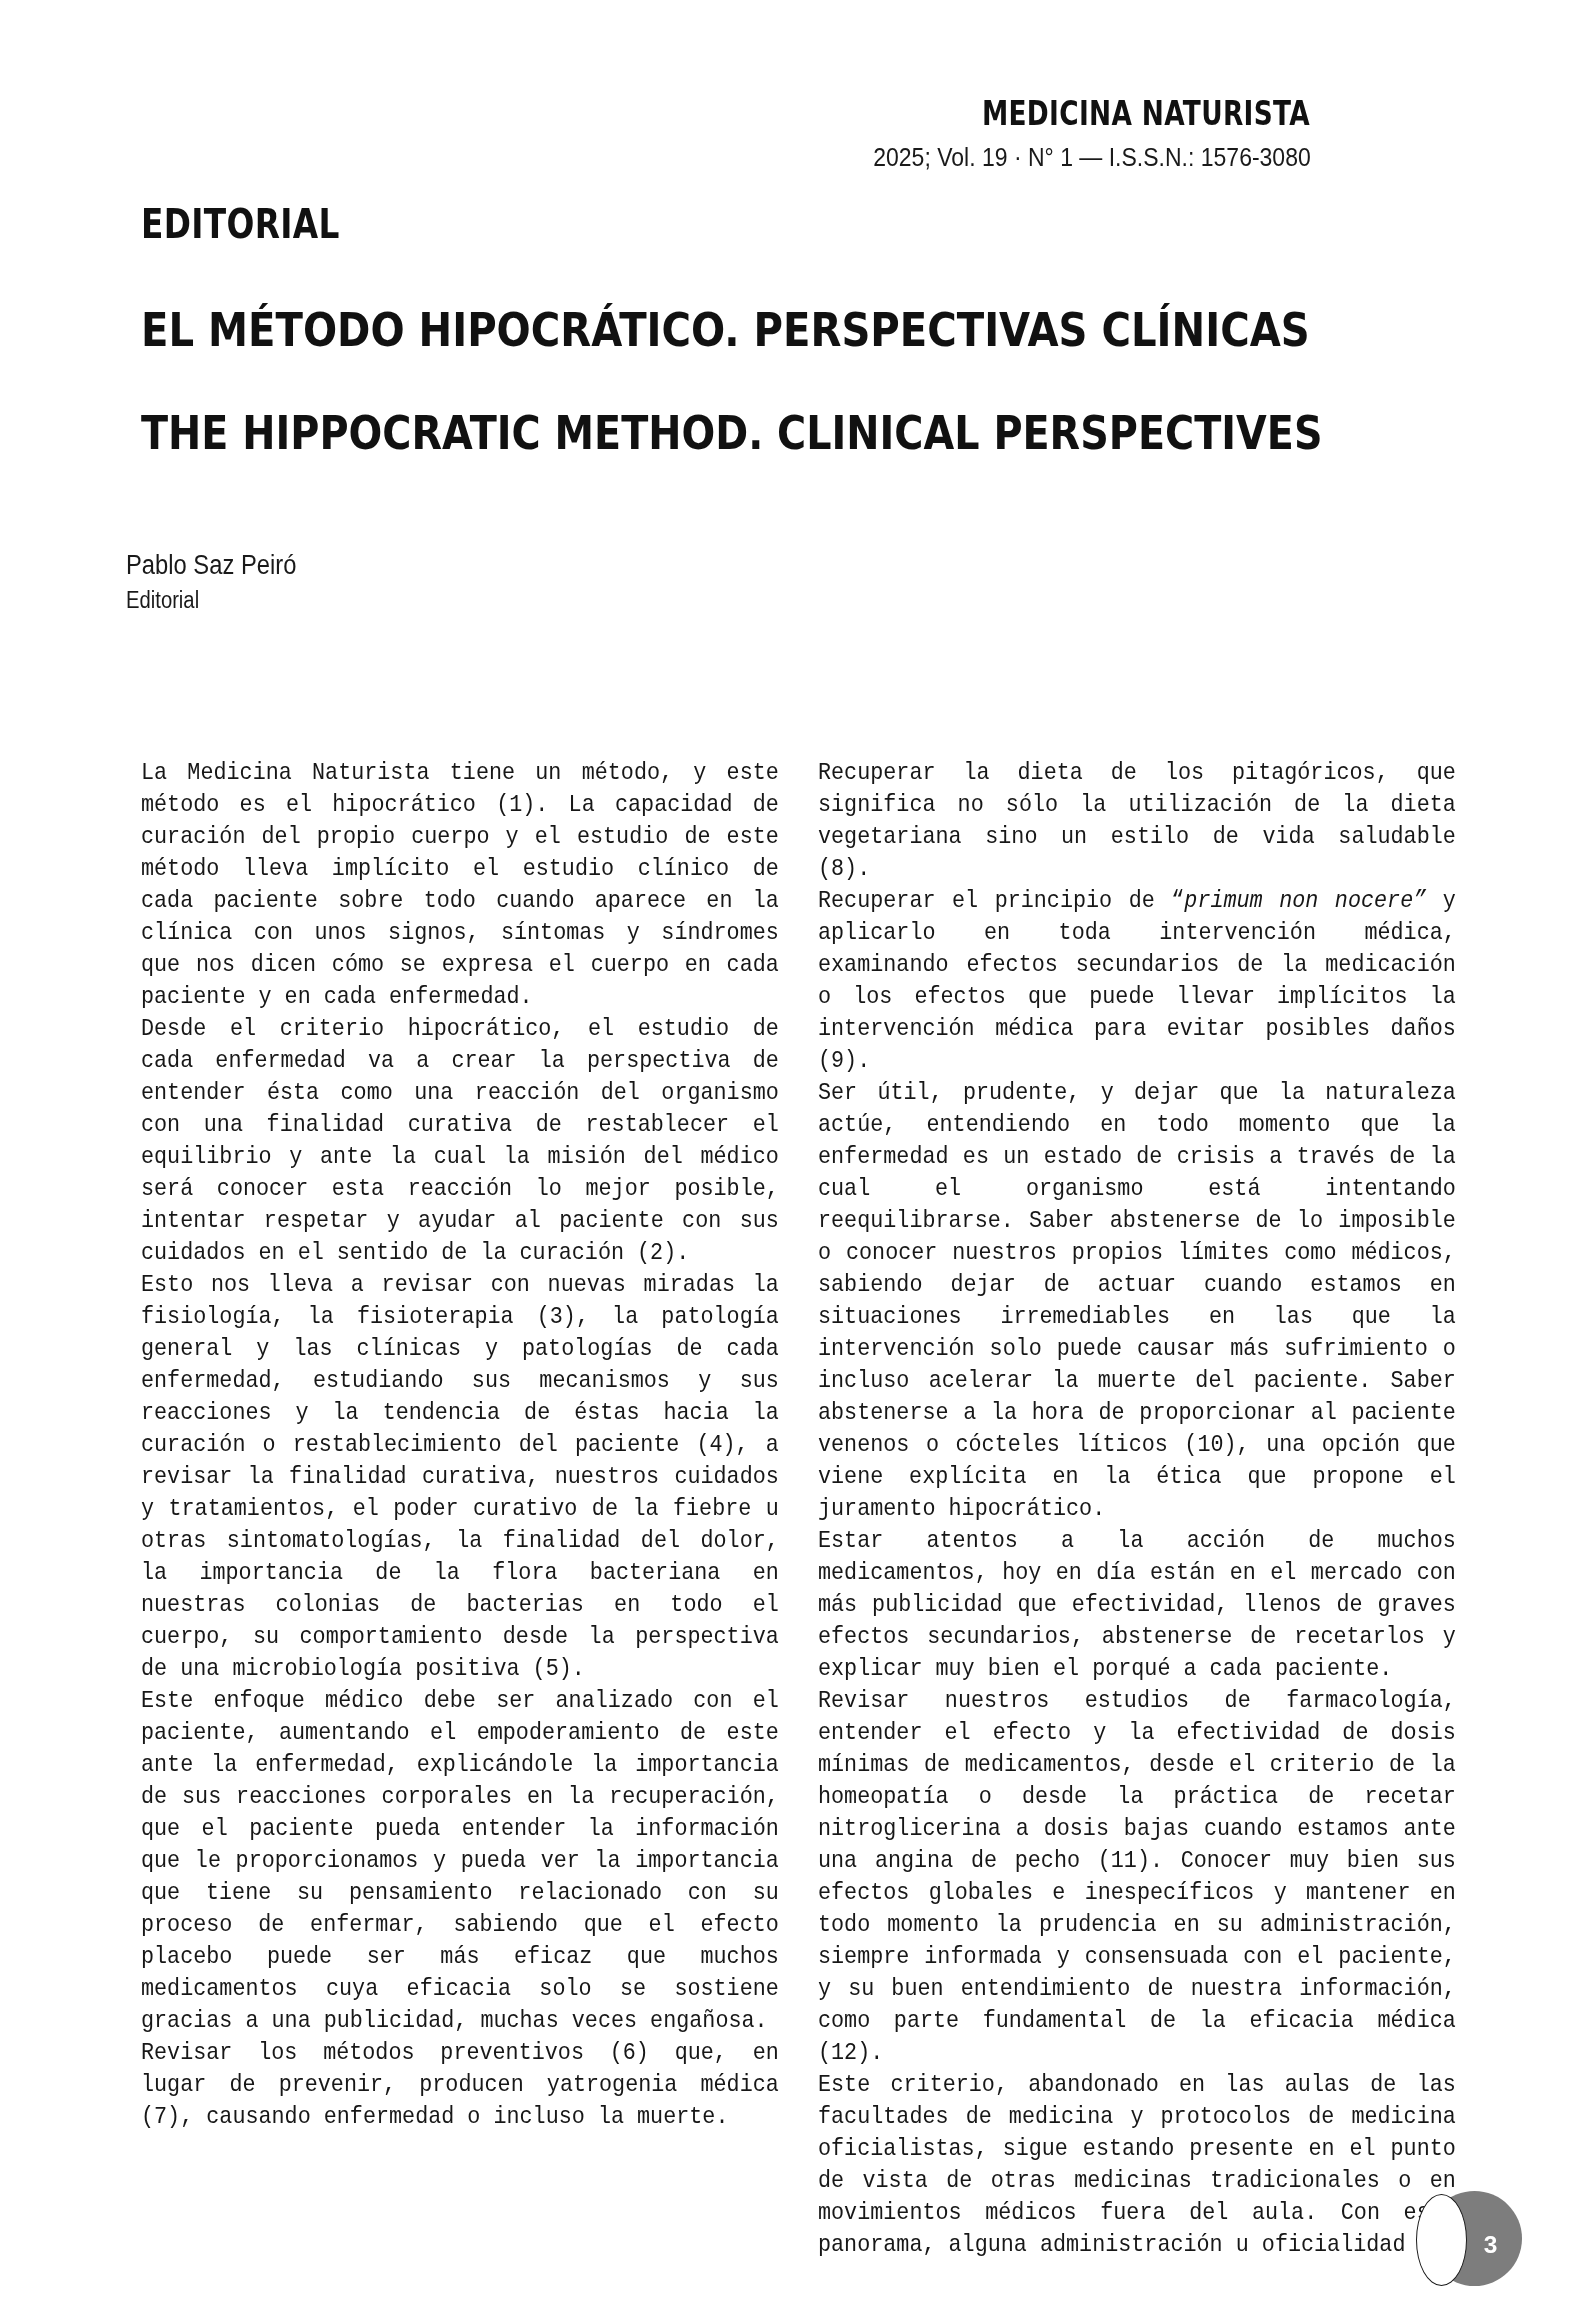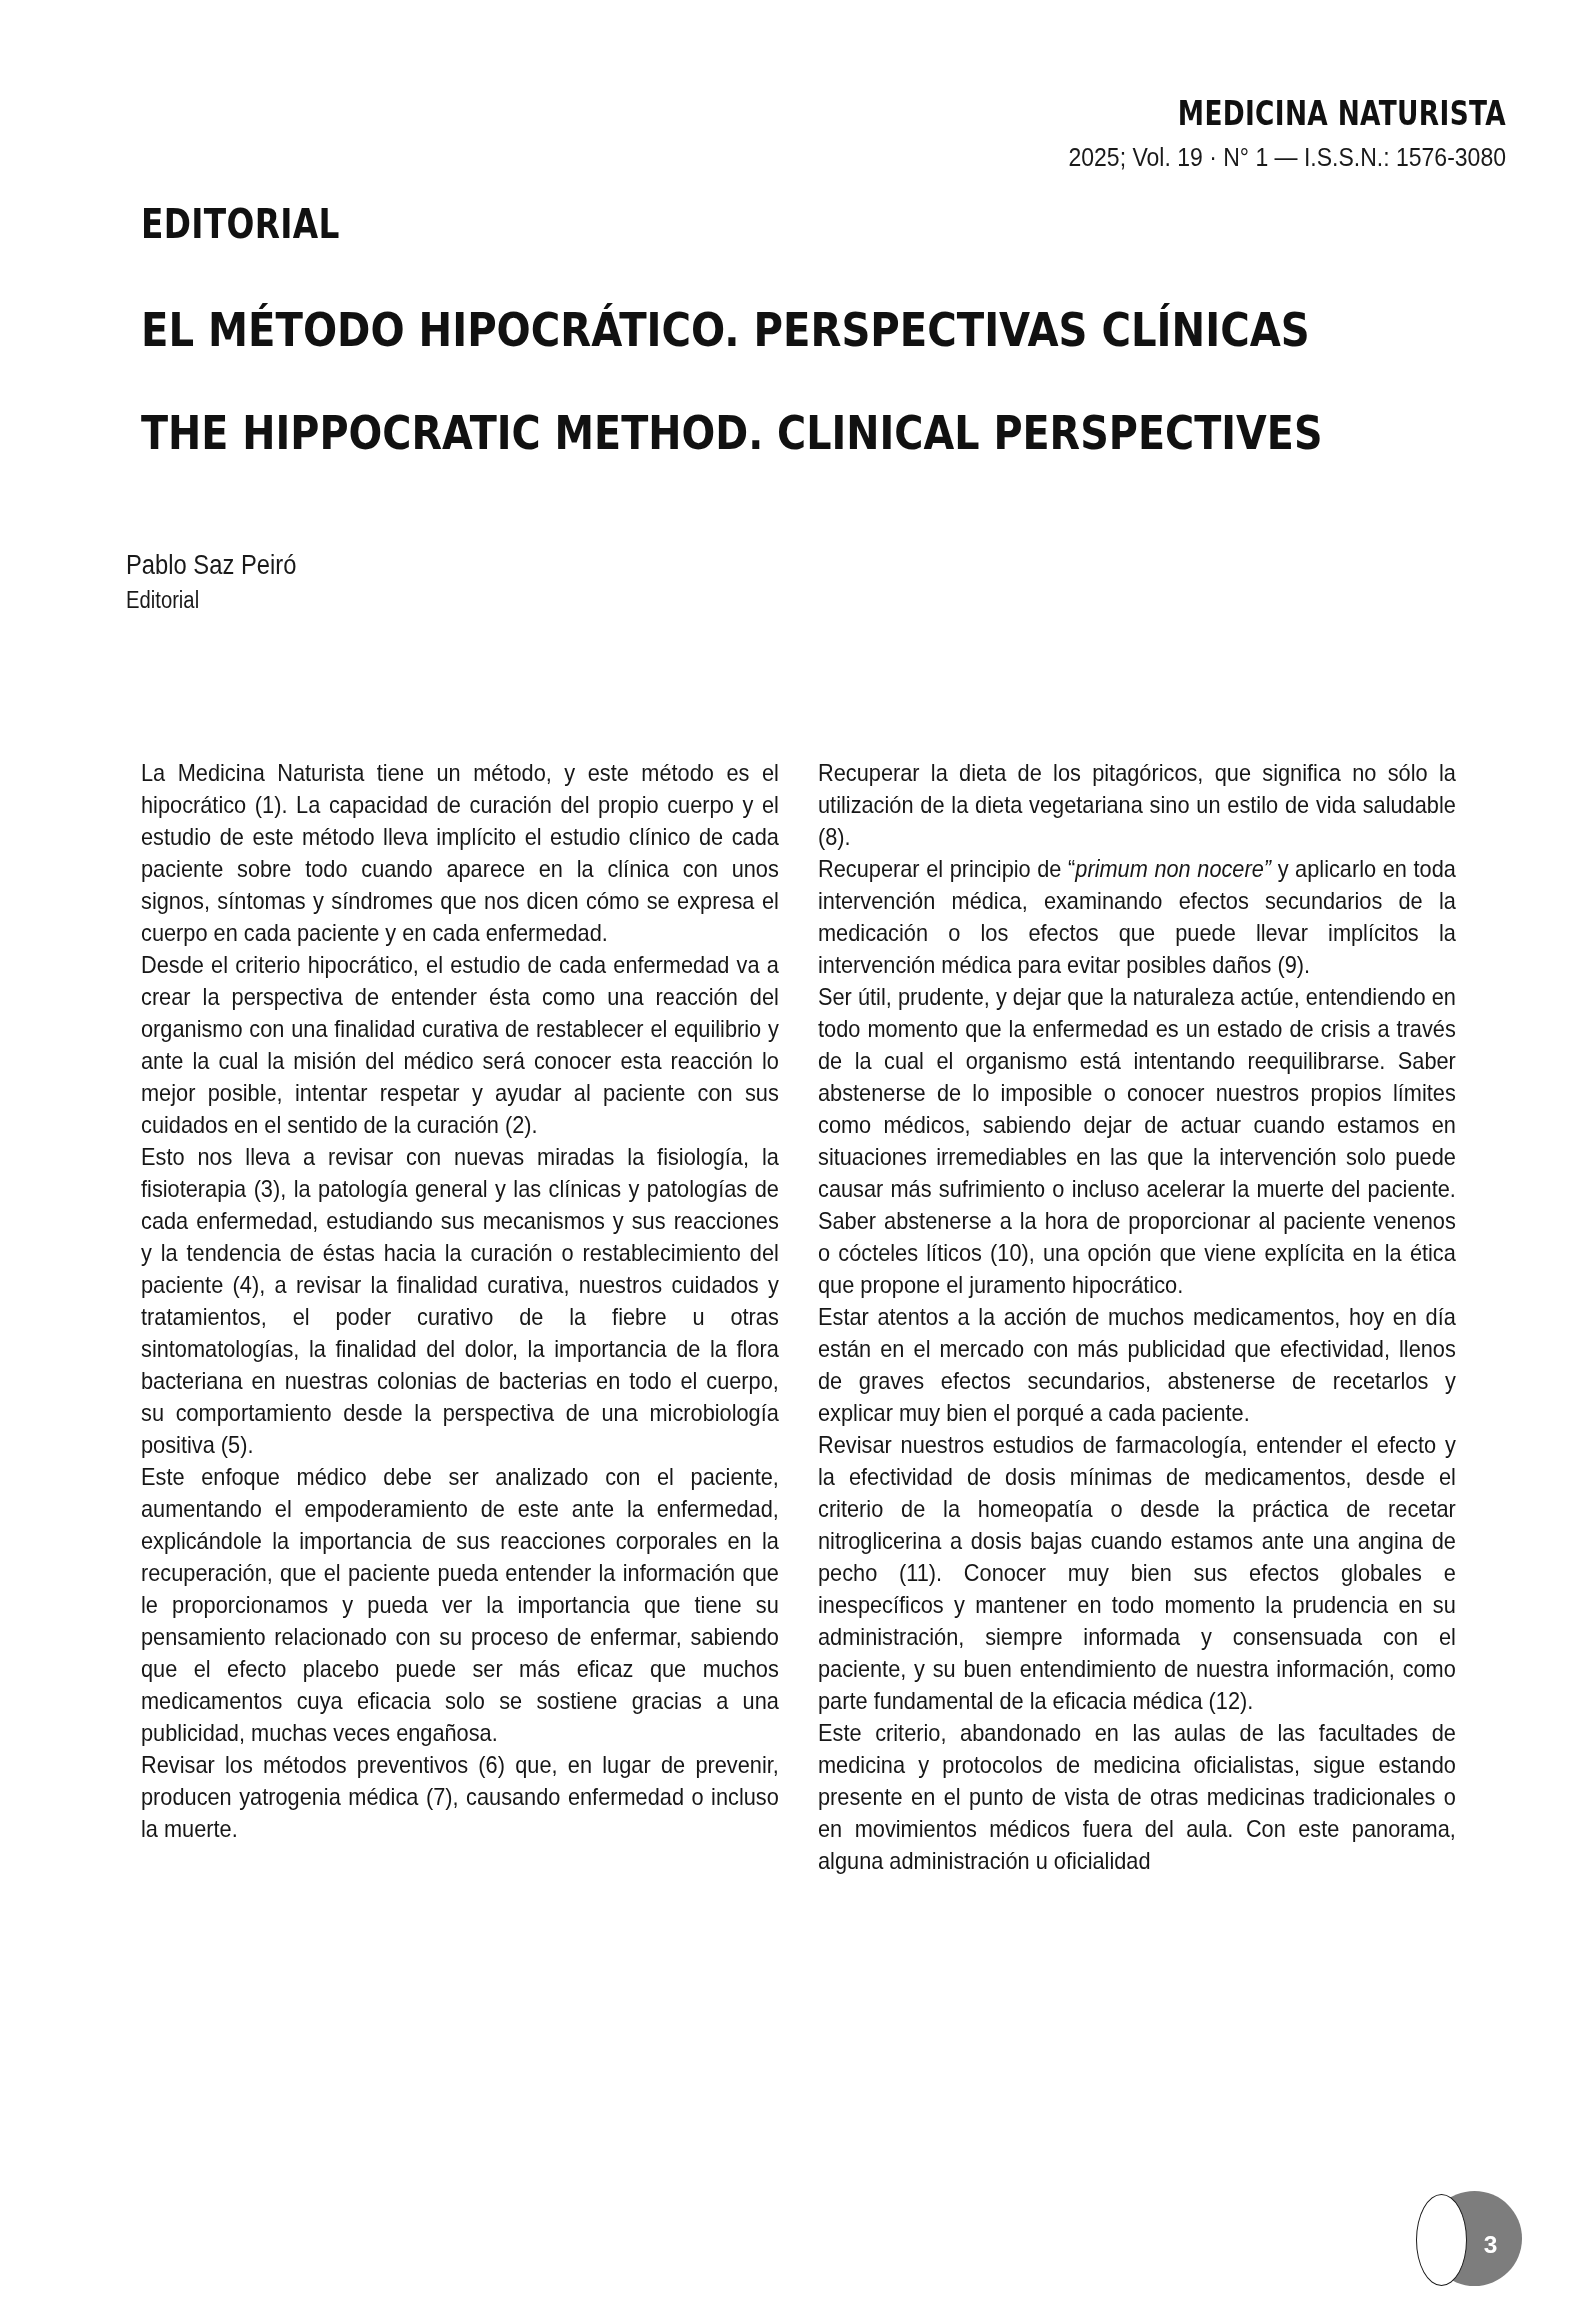--- a/index.html
+++ b/index.html
@@ -18,21 +18,21 @@
     font-family: "Liberation Sans", sans-serif;
     color: #1a1a1a;
     box-sizing: border-box;
   }
 
   
   .masthead {
     position: absolute;
     top: 97px;
     right: 88px;
-    text-align: right;
+    text-align: center;
     width: 900px;
   }
 
   .journal-title {
     font-family: "DejaVu Sans", sans-serif;
     font-weight: 700;
     font-size: 33px;
     letter-spacing: 0.4px;
     color: #111111;
     line-height: 1;
@@ -134,20 +134,21 @@
     left: 141px;
     top: 757px;
     width: 1316px;
     display: flex;
     gap: 39px;
   }
 
   .column {
     width: 638px;
     flex: 0 0 638px;
+    font-family: Liberation Mono, monospace;
   }
 
   .column p {
     margin: 0;
     font-size: 23.4px;
     line-height: 32px;
     text-align: justify;
     text-justify: inter-word;
     color: #171717;
     transform: scaleX(0.93);

